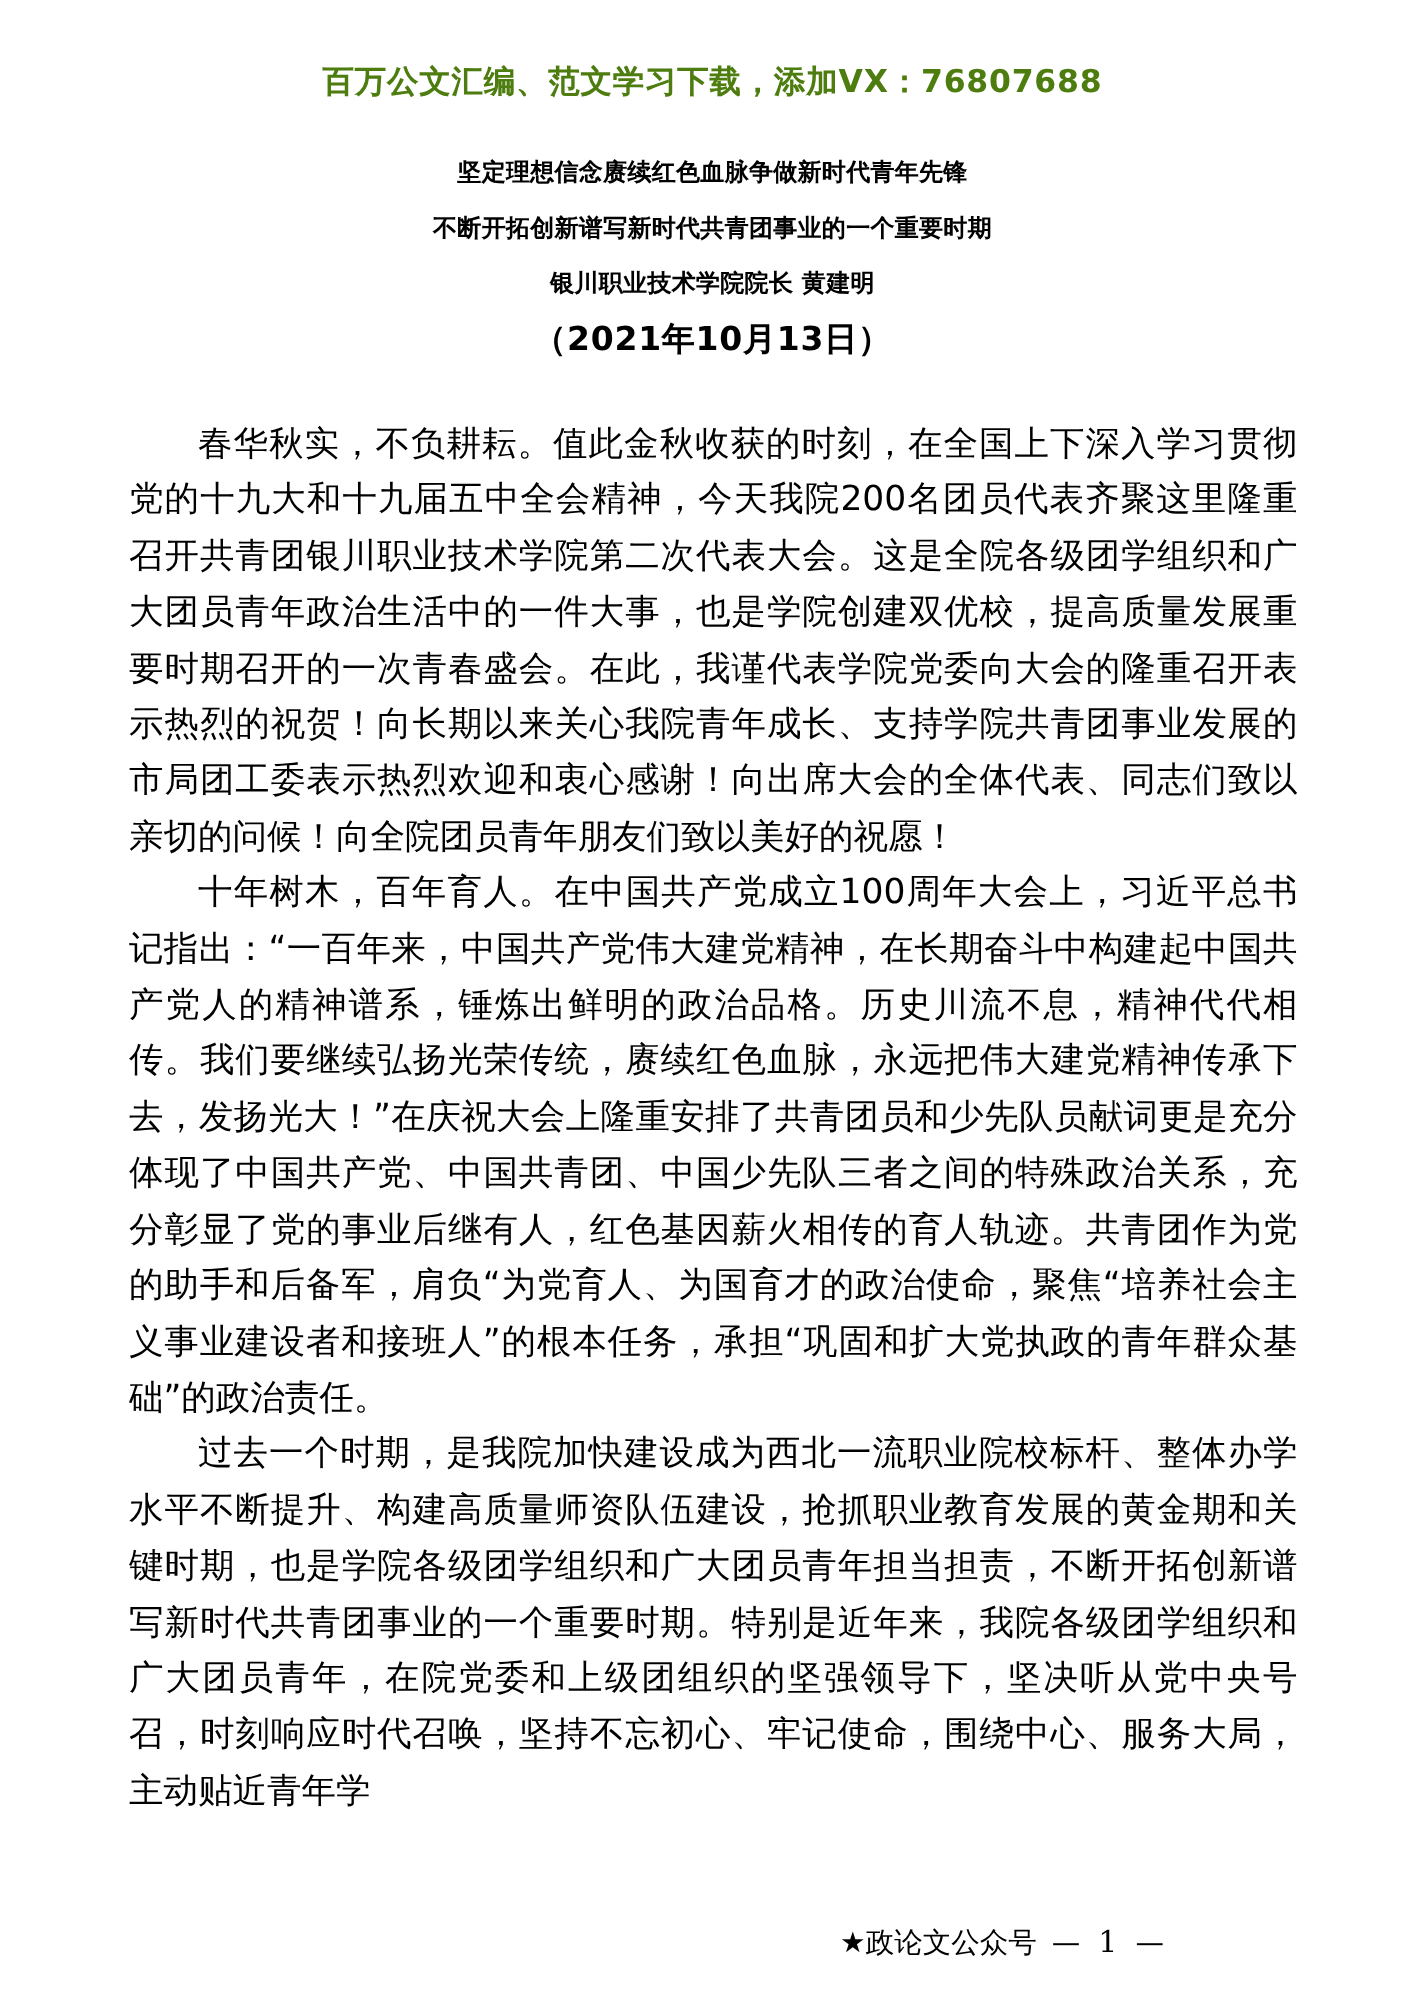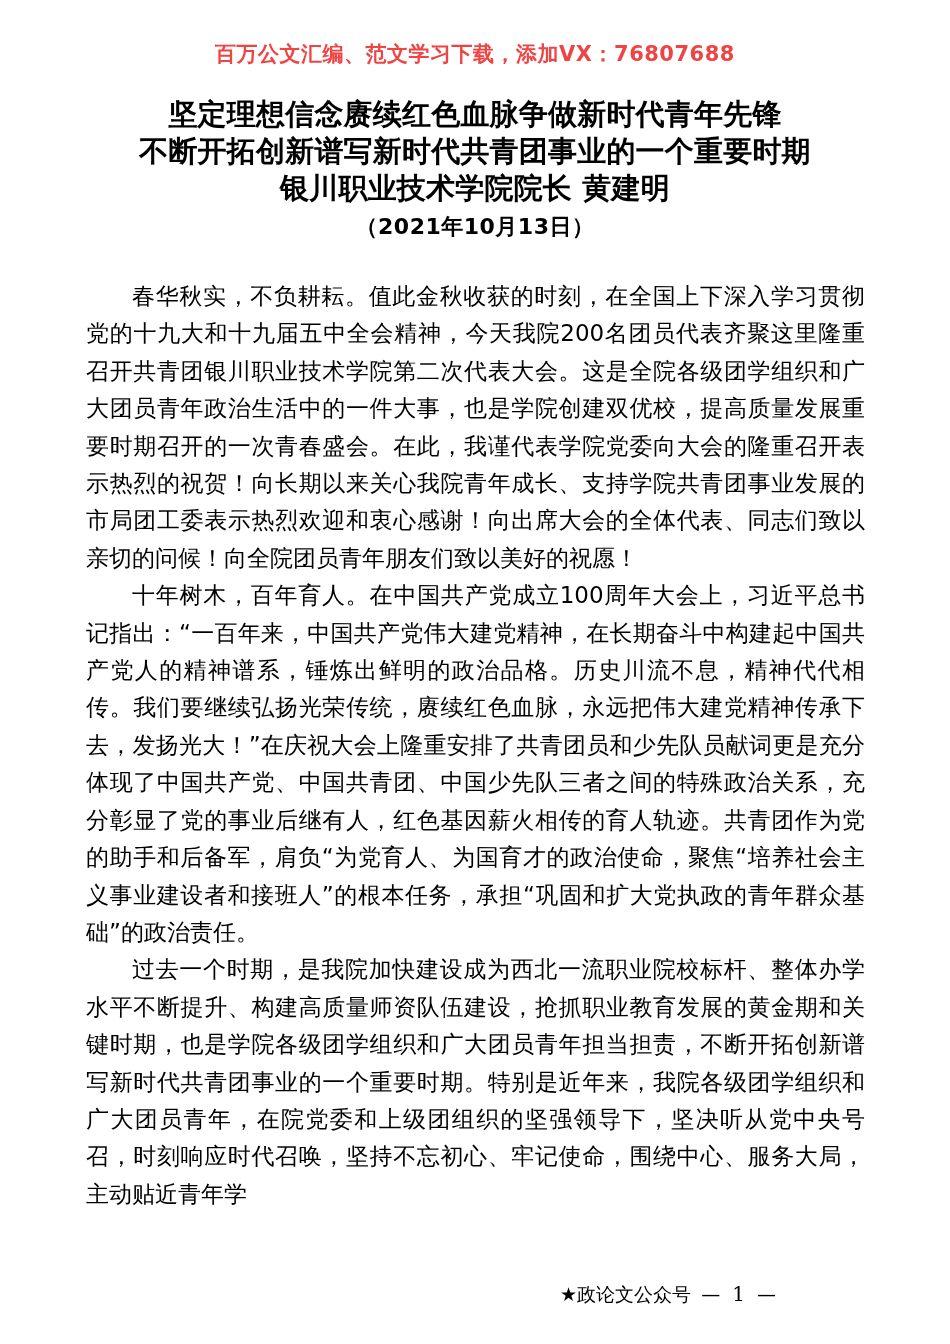--- a/index.html
+++ b/index.html
@@ -36,21 +36,21 @@
 
   
   .title-block {
     position: absolute;
     left: 0;
     top: 96px;
     width: 950px;
     text-align: center;
   }
   .title-line {
-    font-size: 29px;
+    font-size: 16px;
     font-weight: 700;
     line-height: 37px;
     letter-spacing: 0.2px;
     white-space: nowrap;
   }
   .title-date {
     font-size: 22px;
     font-weight: 700;
     line-height: 39px;
     letter-spacing: 0.5px;
@@ -101,21 +101,21 @@
   .footer .dash {
     font-family: "DejaVu Sans", "Liberation Sans", sans-serif;
     padding: 0 4px;
   }
 </style>
 </head>
 <body>
 
 <div class="page">
 
-  <div class="promo-banner" style="color:#ef4444;">百万公文汇编、范文学习下载，添加VX：76807688</div>
+  <div class="promo-banner" style="color:#4d7c0f;">百万公文汇编、范文学习下载，添加VX：76807688</div>
 
   <div class="title-block">
     <div class="title-line">坚定理想信念赓续红色血脉争做新时代青年先锋</div>
     <div class="title-line">不断开拓创新谱写新时代共青团事业的一个重要时期</div>
     <div class="title-line">银川职业技术学院院长  黄建明</div>
     <div class="title-date">（2021年10月13日）</div>
   </div>
 
   <div class="body-block">
     <p class="para indent">春华秋实，不负耕耘。值此金秋收获的时刻，在全国上下深入学习贯彻党的十九大和十九届五中全会精神，今天我院200名团员代表齐聚这里隆重召开共青团银川职业技术学院第二次代表大会。这是全院各级团学组织和广大团员青年政治生活中的一件大事，也是学院创建双优校，提高质量发展重要时期召开的一次青春盛会。在此，我谨代表学院党委向大会的隆重召开表示热烈的祝贺！向长期以来关心我院青年成长、支持学院共青团事业发展的市局团工委表示热烈欢迎和衷心感谢！向出席大会的全体代表、同志们致以亲切的问候！向全院团员青年朋友们致以美好的祝愿！</p>

